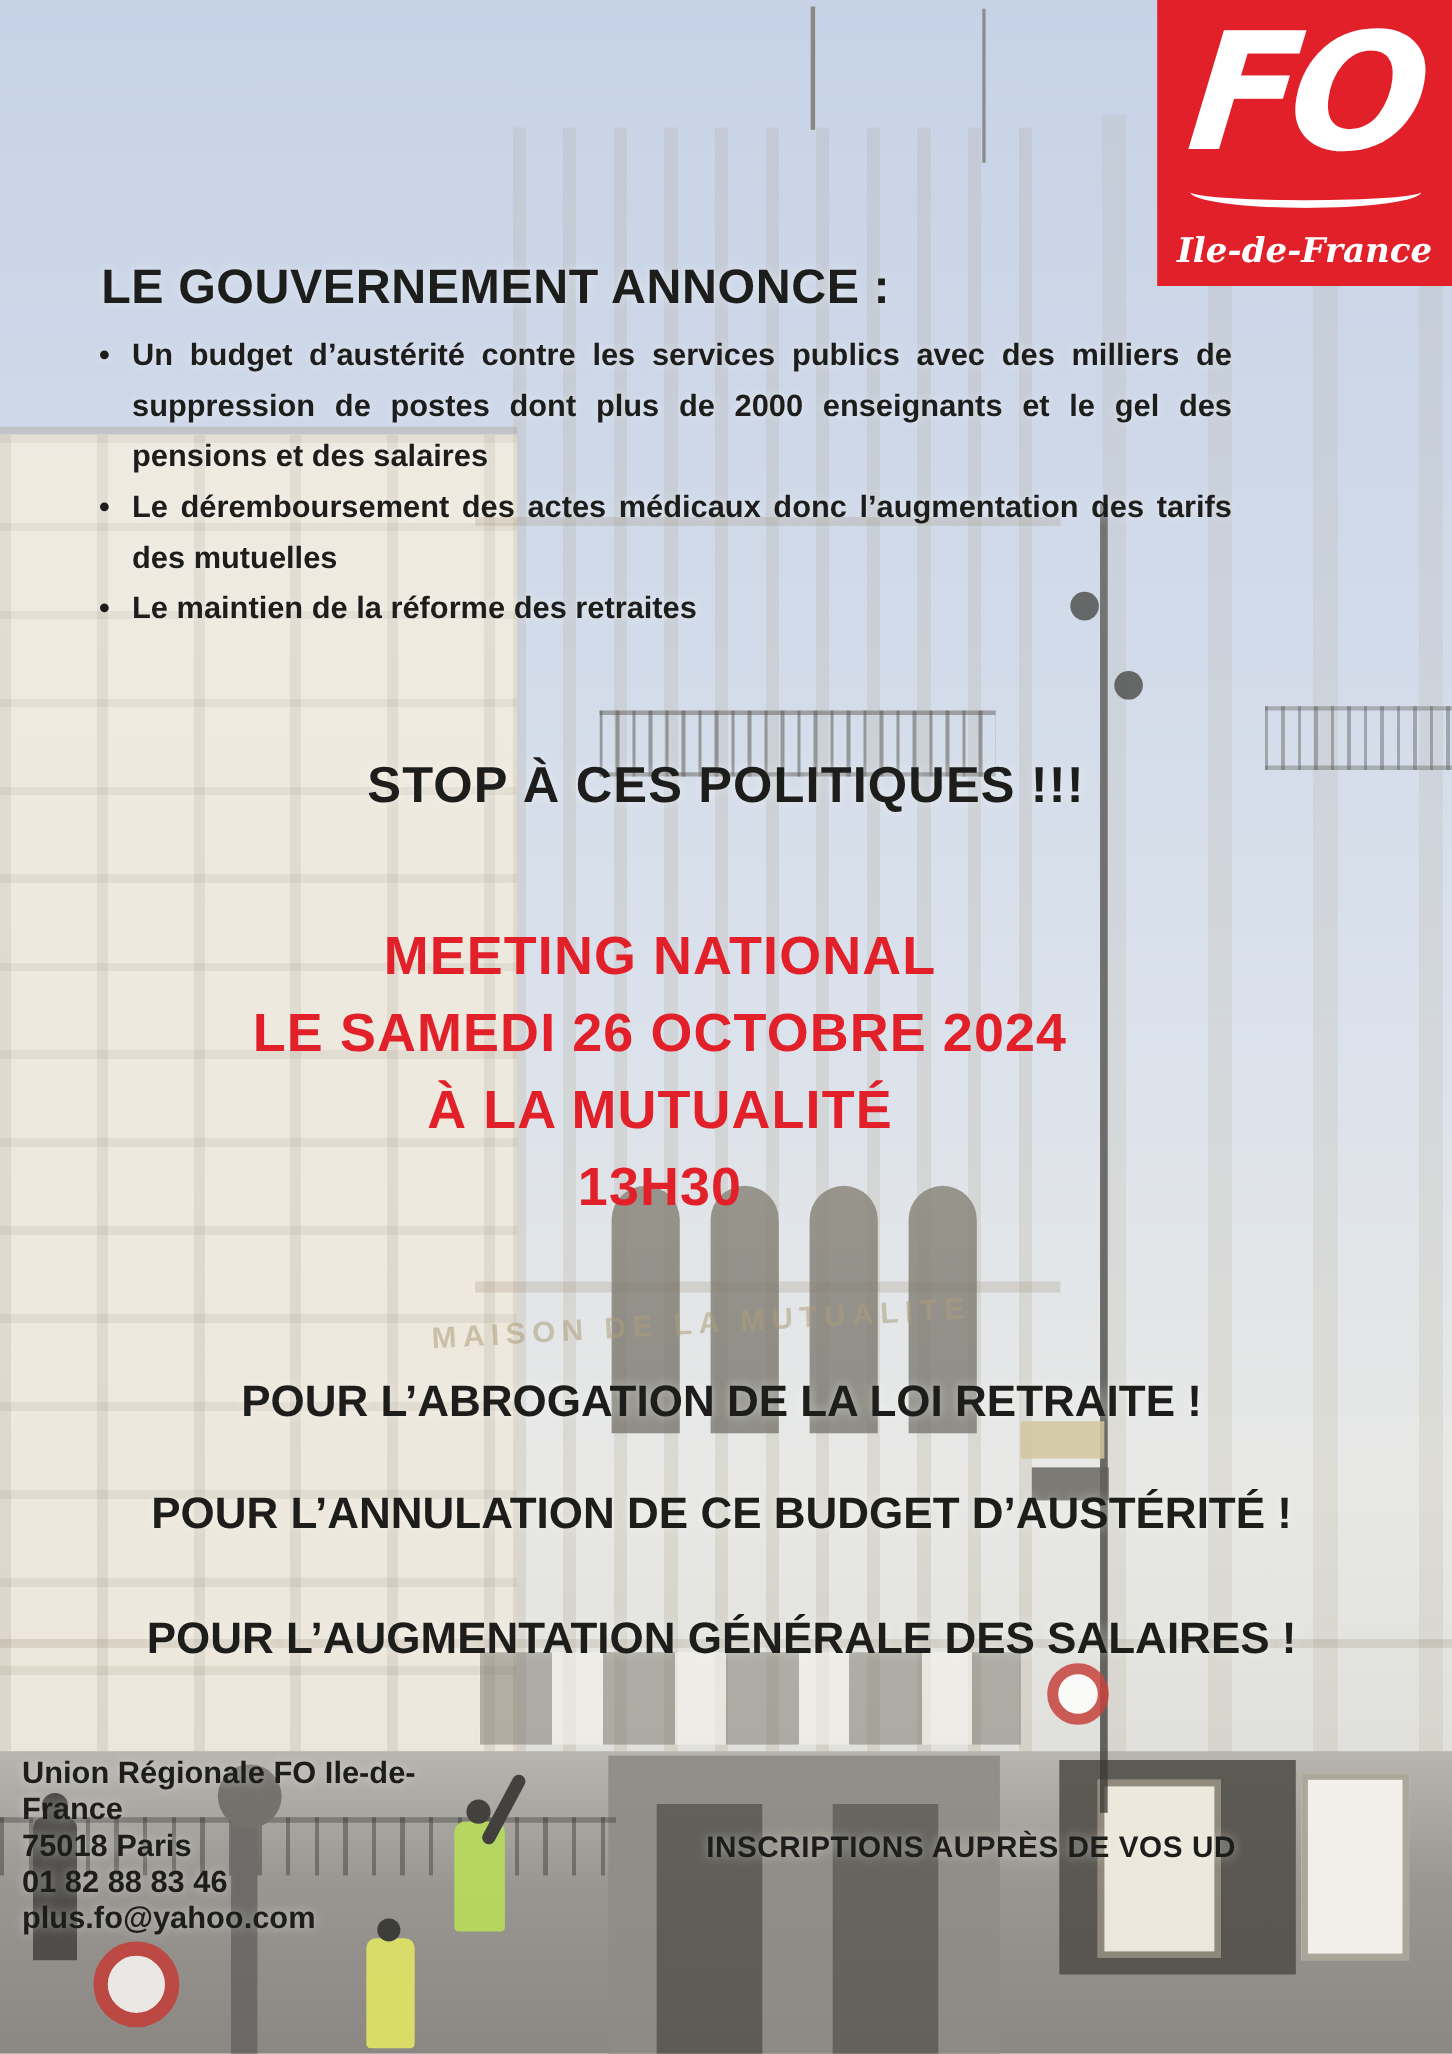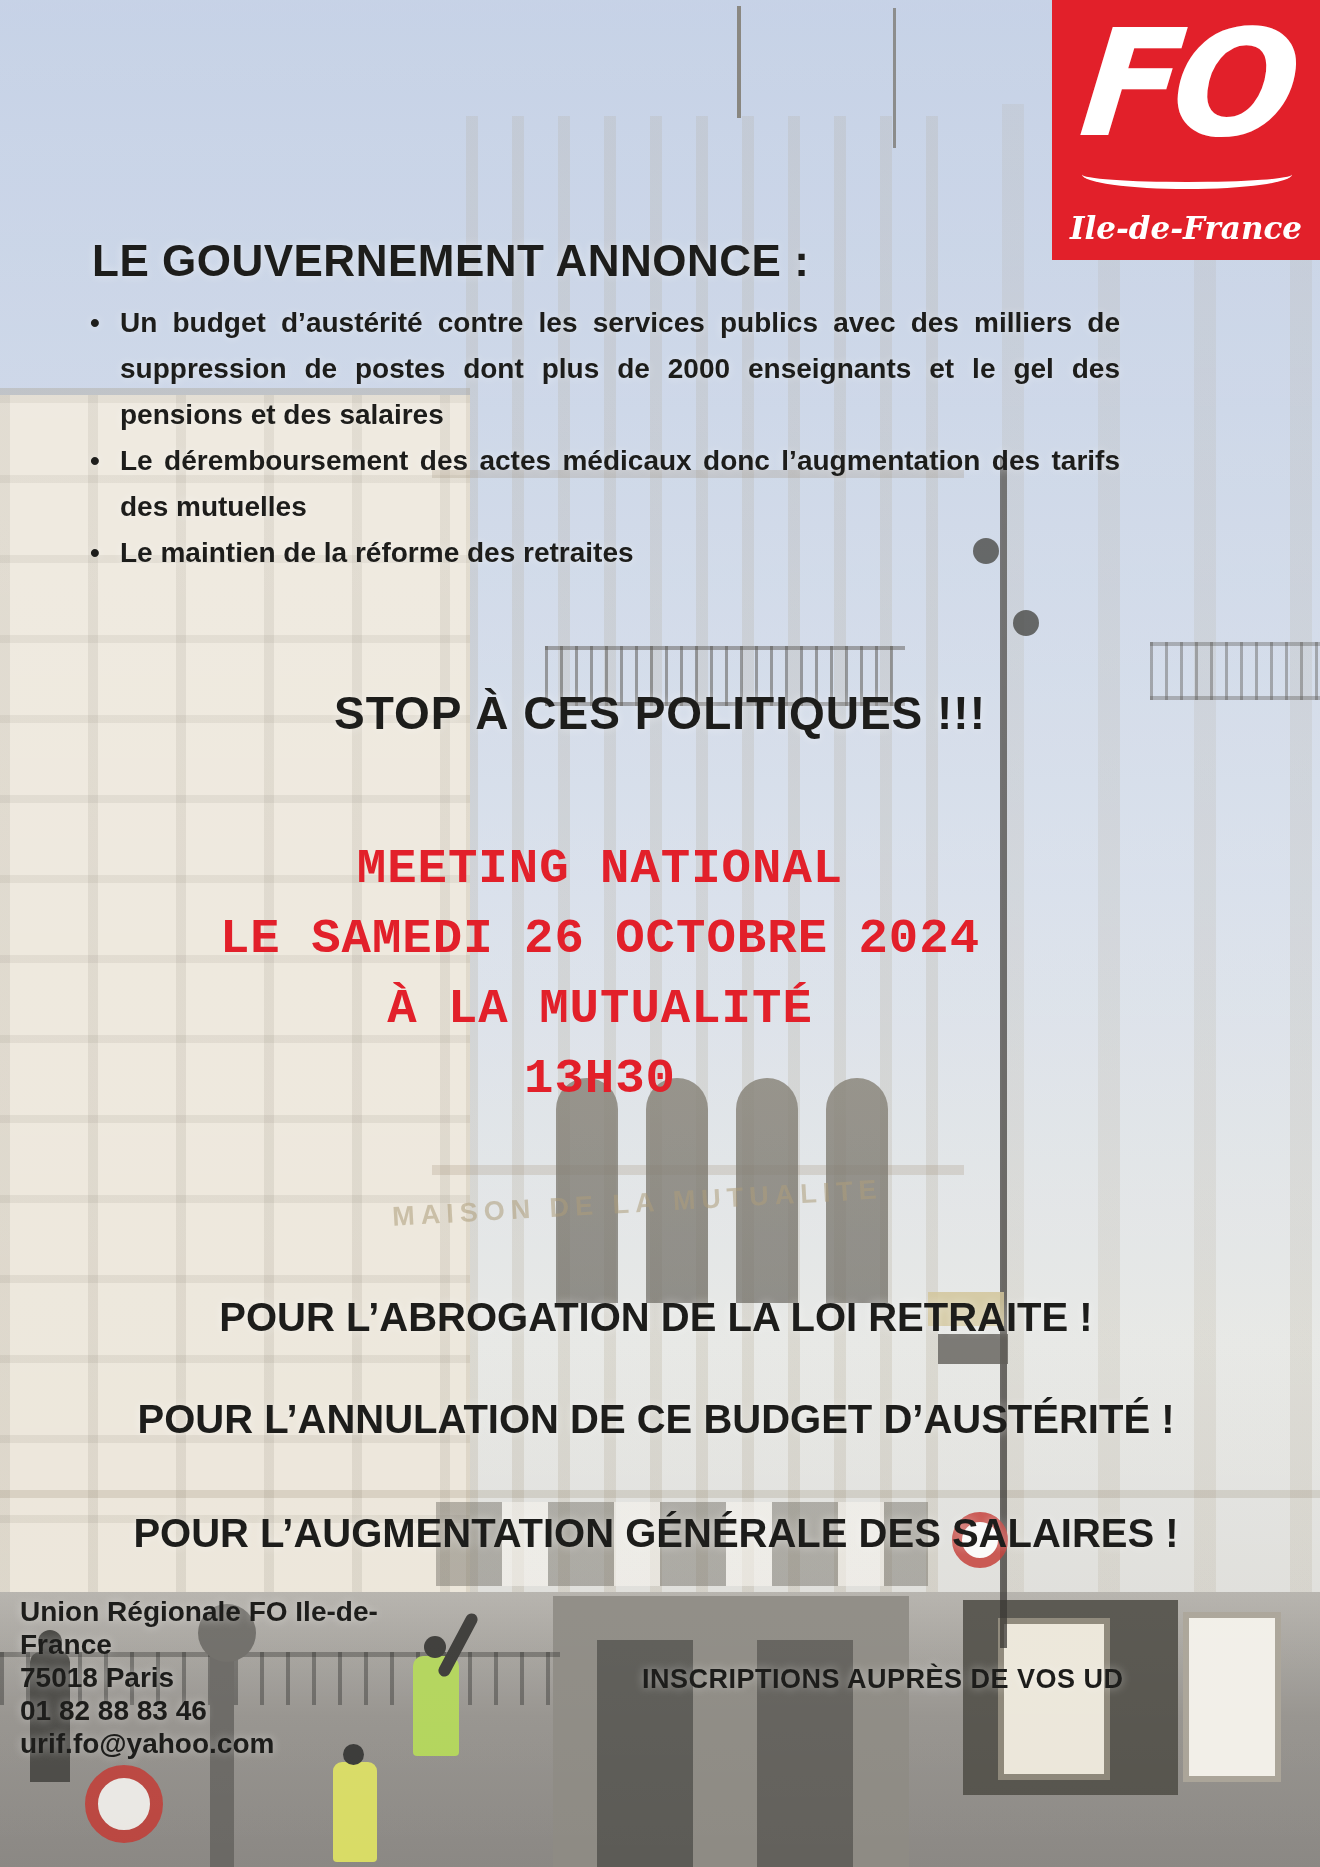--- a/index.html
+++ b/index.html
@@ -82,23 +82,23 @@
 
   
   .ink{color:var(--ink);font-weight:bold;text-shadow:0 0 10px rgba(255,255,255,.45);}
   .heading{left:92px;top:236px;font-size:44px;letter-spacing:.5px;}
   .bullets{left:86px;top:300px;width:1034px;font-size:28px;line-height:46px;
     text-align:justify;list-style:none;margin:0;padding:0;}
   .bullets li{padding-left:34px;position:relative;}
   .bullets li::before{content:"\2022";position:absolute;left:4px;}
   .stop{left:0;width:1320px;top:686px;text-align:center;font-size:46px;letter-spacing:1px;}
   .meeting{left:0;width:1200px;top:834px;text-align:center;color:var(--accent);
-    font-family:Liberation Mono, monospace;font-weight:bold;
+    font-family:Liberation Sans, sans-serif;font-weight:bold;
     font-size:49px;line-height:70px;letter-spacing:1px;text-shadow:none;}
-  .demand{left:0;width:1312px;text-align:center;font-size:40px;margin-top:43px;}
+  .demand{left:0;width:1312px;text-align:center;font-size:40px;}
   .d1{top:1252px}.d2{top:1354px}.d3{top:1468px}
   .contact{left:20px;top:1595px;width:382px;font-size:28px;line-height:33px;}
   .inscriptions{left:642px;top:1664px;font-size:27px;letter-spacing:.5px;}
 </style>
 </head>
 <body>
 
 <div id="poster">
 
   <div>
@@ -169,17 +169,17 @@
   </div>
 
   <div class="abs ink demand d1">POUR L’ABROGATION DE LA LOI RETRAITE !</div>
   <div class="abs ink demand d2">POUR L’ANNULATION DE CE BUDGET D’AUSTÉRITÉ !</div>
   <div class="abs ink demand d3">POUR L’AUGMENTATION GÉNÉRALE DES SALAIRES !</div>
 
   <div class="abs ink contact">
     <div>Union Régionale FO Ile-de-France</div>
     <div>75018 Paris</div>
     <div>01 82 88 83 46</div>
-    <div>urif.fo@yahoo.com</div>
+    <div>plus.fo@yahoo.com</div>
   </div>
   <div class="abs ink inscriptions">INSCRIPTIONS AUPRÈS DE VOS UD</div>
 
 </div>
 
 </body></html>

